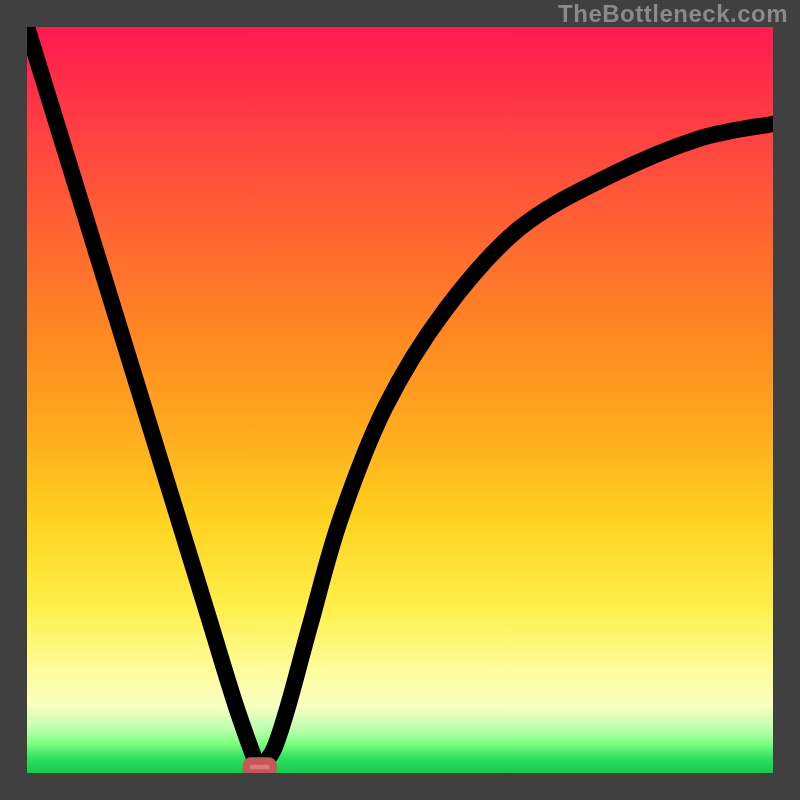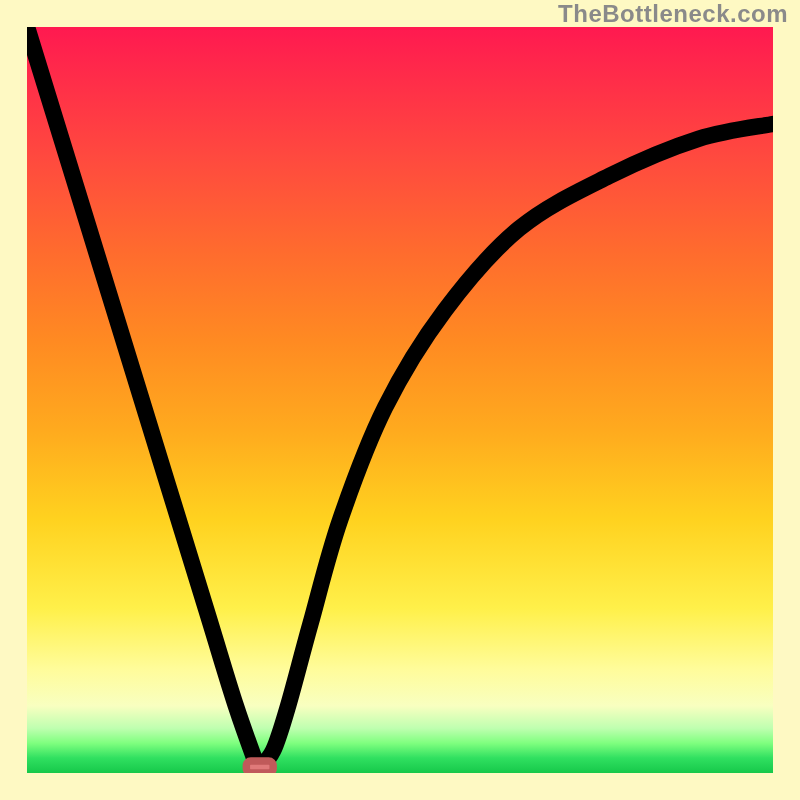--- a/index.html
+++ b/index.html
@@ -8,21 +8,21 @@
     width: 800px;
     height: 800px;
     background: #000;
     font-family: Arial, Helvetica, sans-serif;
     overflow: hidden;
   }
   .stage {
     position: relative;
     width: 800px;
     height: 800px;
-    background: #fef9c3;
+    background: #404040;
   }
   .watermark {
     position: absolute;
     top: 0;
     right: 12px;
     color: #8a8a8a;
     font-size: 24px;
     font-weight: 600;
     letter-spacing: 0.5px;
     user-select: none;

